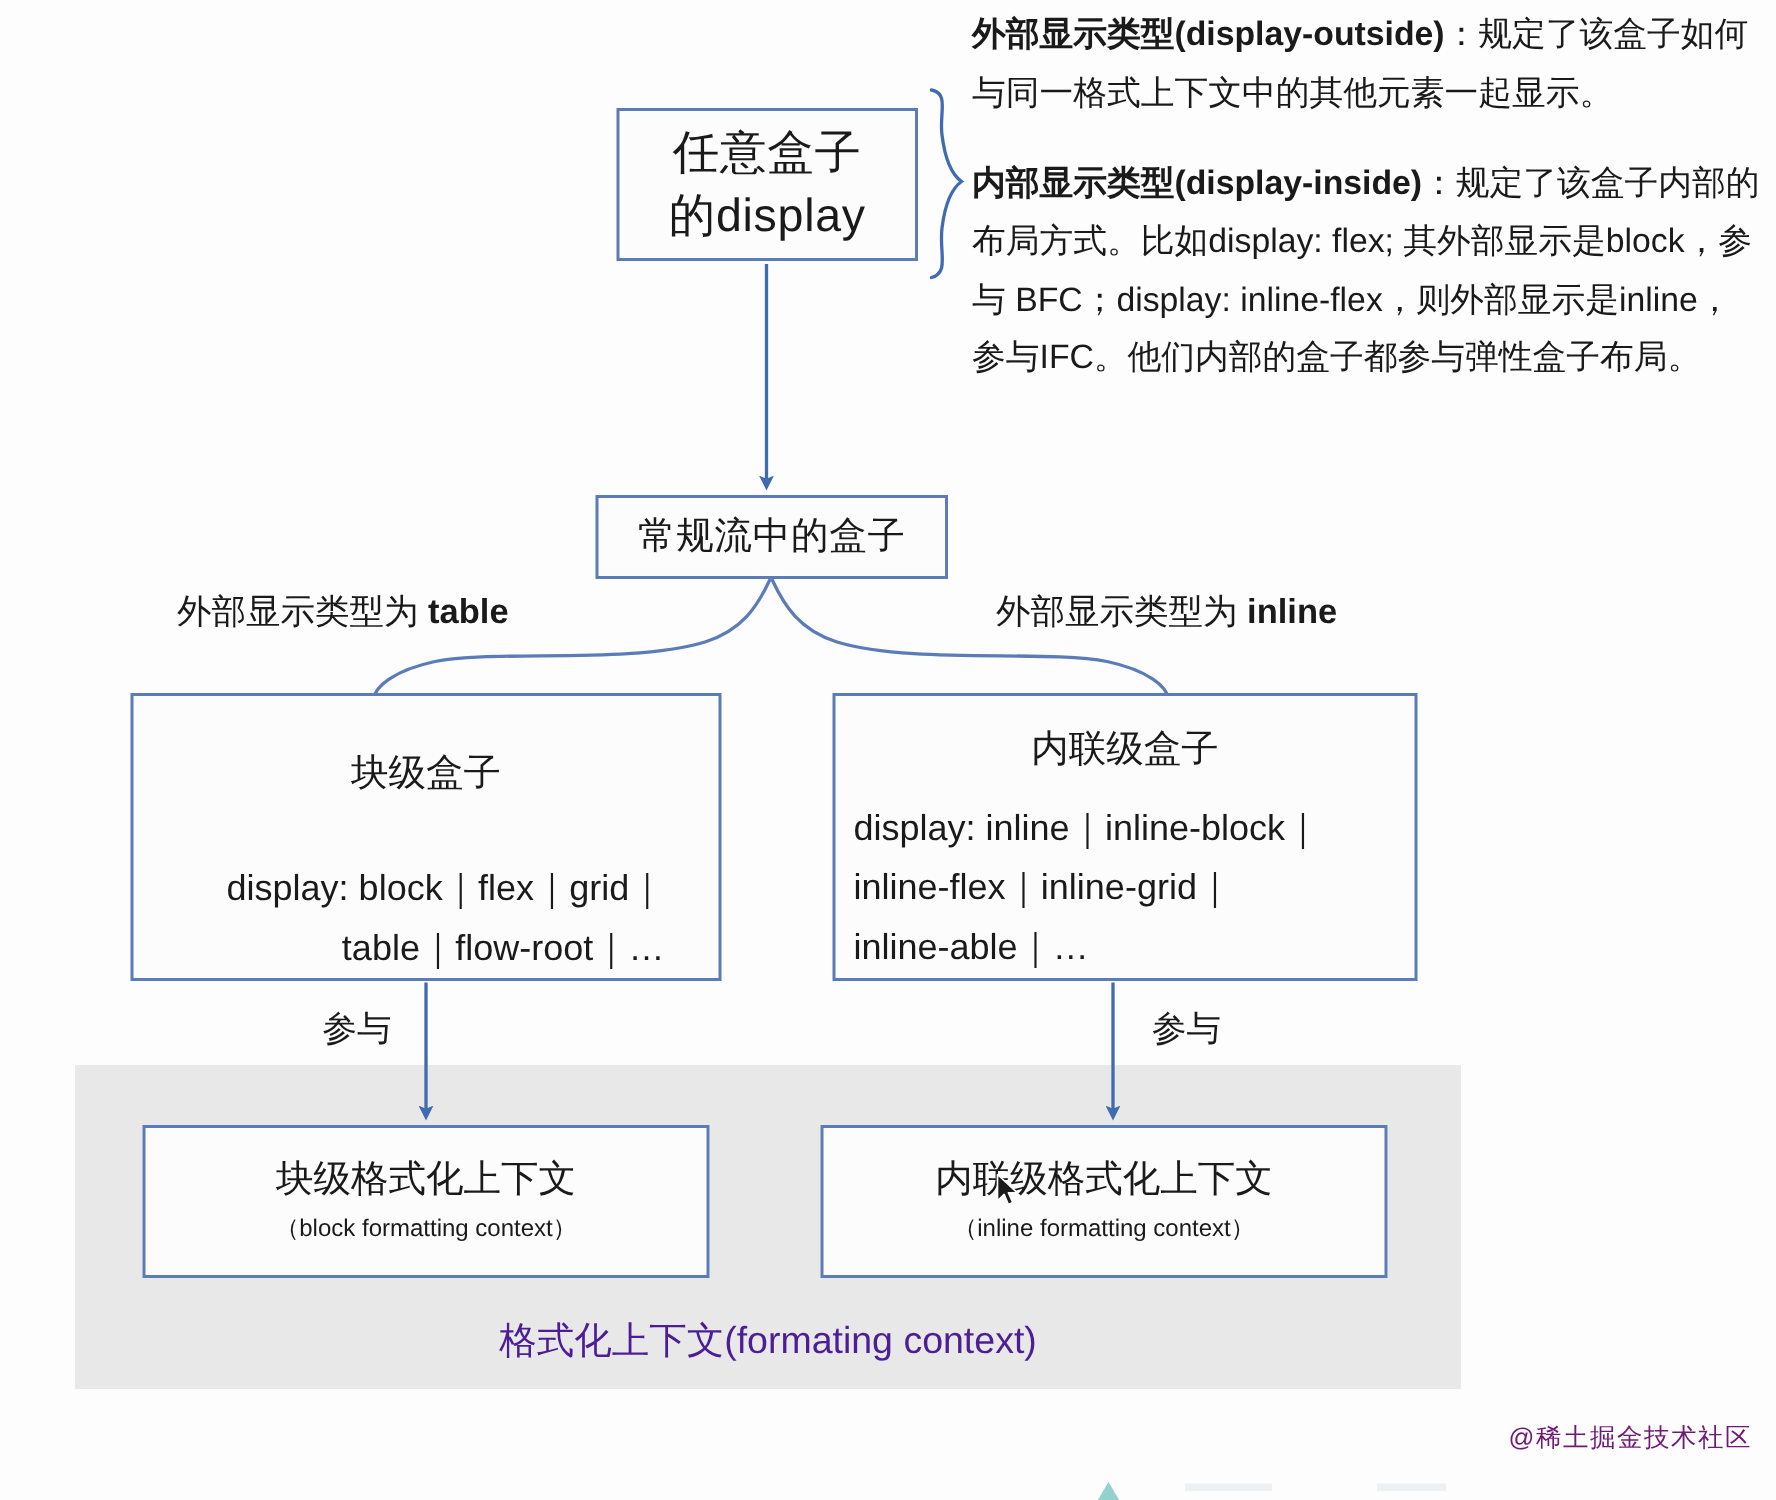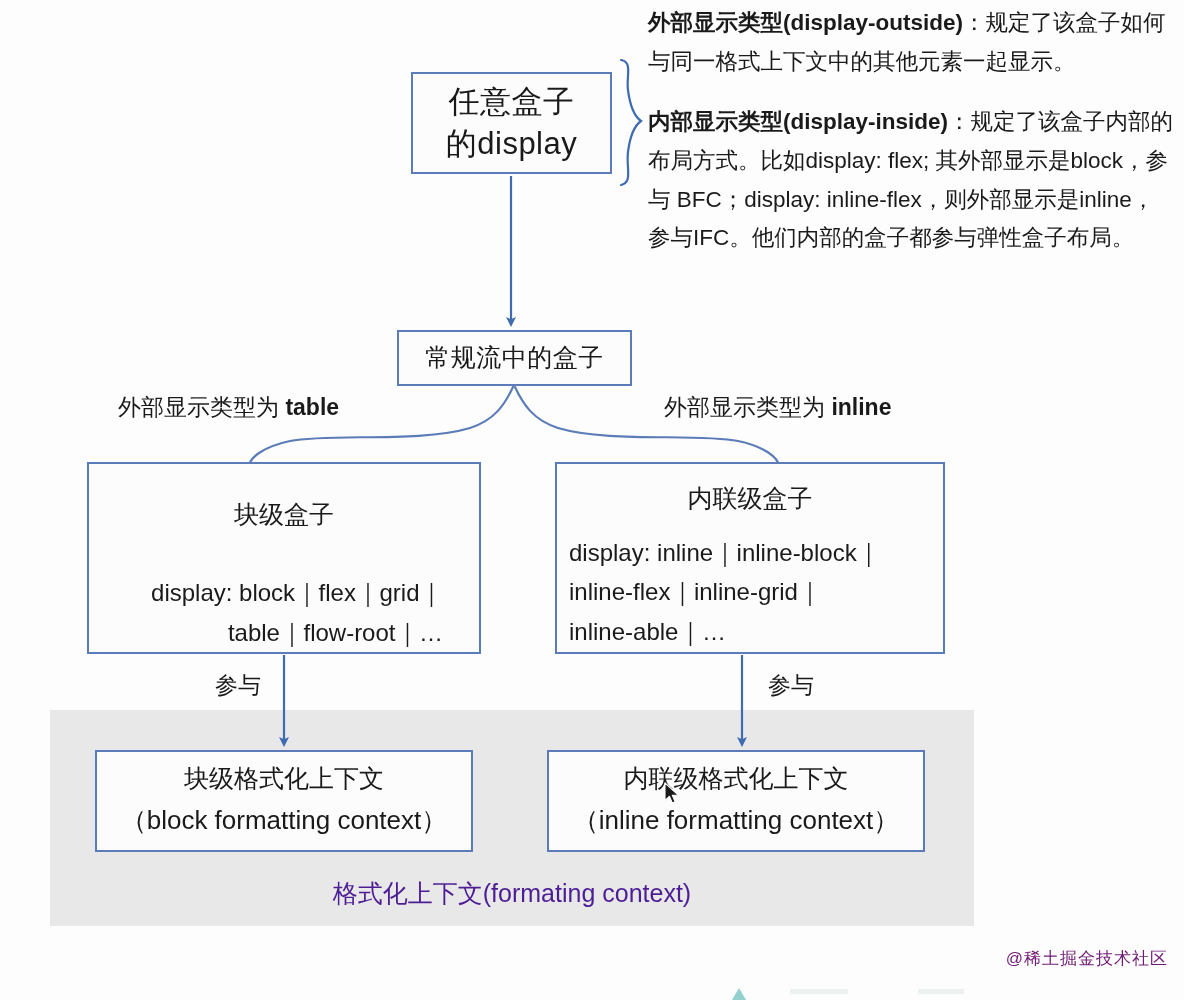--- a/index.html
+++ b/index.html
@@ -41,21 +41,21 @@
   #box-block-level{left:87px;top:462px;width:394px;height:192px;align-items:stretch;justify-content:flex-start;padding-top:34px;gap:28px;}
   #box-inline-level{left:555px;top:462px;width:390px;height:192px;align-items:stretch;justify-content:space-between;padding-top:18px;}
   .lvl-title{font-size:25px;text-align:center;margin-bottom:14px;}
   .lvl-decl{font-size:24px;line-height:1.66;padding:0 28px;white-space:pre-line;}
   #box-block-level .lvl-decl{text-align:right;padding-right:36px;}
   #box-inline-level .lvl-decl{text-align:left;padding-left:12px;}
 
   #box-bfc{left:95px;top:750px;width:378px;height:102px;}
   #box-ifc{left:547px;top:750px;width:378px;height:102px;}
   .fc-cn{font-size:25px;line-height:1.3;}
-  .fc-en{font-size:26px;line-height:1.5;margin-top:6px;}
+  .fc-en{font-size:16px;line-height:1.5;margin-top:6px;}
 
   
   #fc-panel{
     position:absolute;left:50px;top:710px;width:924px;height:216px;
     background:#e8e8e8;
   }
   #fc-panel-label{
     position:absolute;left:0;right:0;bottom:16px;
     text-align:center;font-size:25px;color:#4c1d95;
   }

